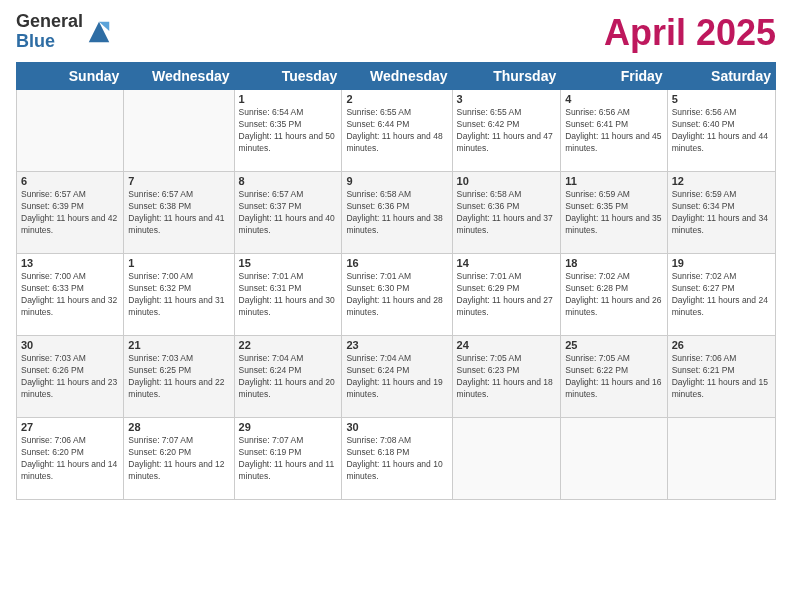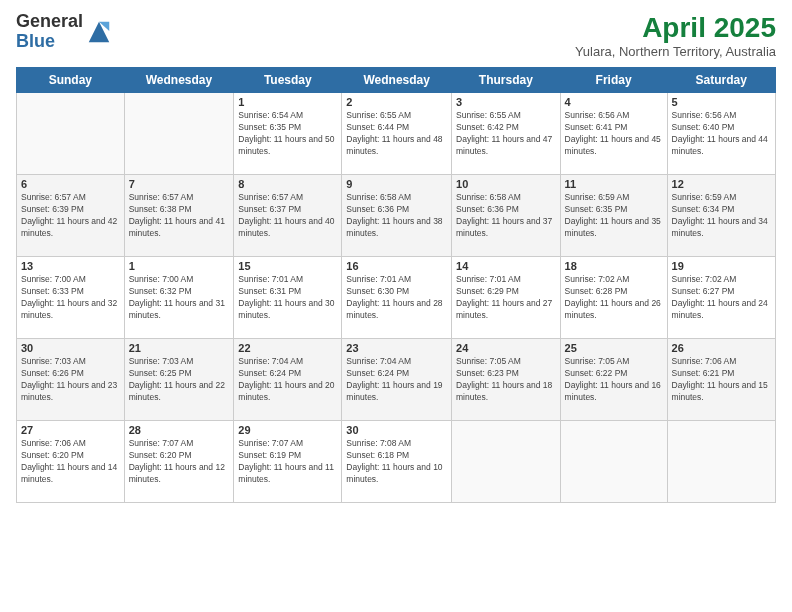--- a/index.html
+++ b/index.html
@@ -34,40 +34,40 @@
     .logo-blue { color: #2e6da4; }
     .logo-icon {
       width: 28px;
       height: 28px;
       margin-left: 2px;
     }
     .title-block {
       text-align: right;
     }
     .month-title {
-      font-size: 28px;
+      font-size: 36px;
       font-weight: bold;
-      color: #15803d;
+      color: #be185d;
     }
     .location-title {
       font-size: 13px;
       color: #555;
     }
     .calendar {
       width: 100%;
       border-collapse: collapse;
       border: 1px solid #ccc;
     }
     .calendar th {
       background: #2e6da4;
       color: #fff;
-      font-size: 12px;
+      font-size: 14px;
       font-weight: bold;
       padding: 5px 4px;
-      text-align: center;
+      text-align: right;
       border: 1px solid #2e6da4;
       margin-left: 24px;
     }
     .calendar td {
       vertical-align: top;
       border: 1px solid #ccc;
       padding: 3px 4px;
       font-size: 9px;
       color: #333;
       width: 113px;
@@ -105,21 +105,20 @@
           </div>
           <svg class="logo-icon" viewBox="0 0 30 30">
             <polygon points="4,26 15,4 26,26" fill="#2e6da4"></polygon>
             <polygon points="15,4 26,4 26,14" fill="#5ba3d9"></polygon>
           </svg>
         </div>
       </div>
     </div>
     <div class="title-block">
       <div class="month-title">April 2025</div>
-      <div class="location-title">Yulara, Northern Territory, Australia</div>
     </div>
   </div>
 
   <table class="calendar">
     <thead>
       <tr>
       <th>Sunday</th>
           <th>Wednesday</th>
           <th>Tuesday</th>
           <th>Wednesday</th>

